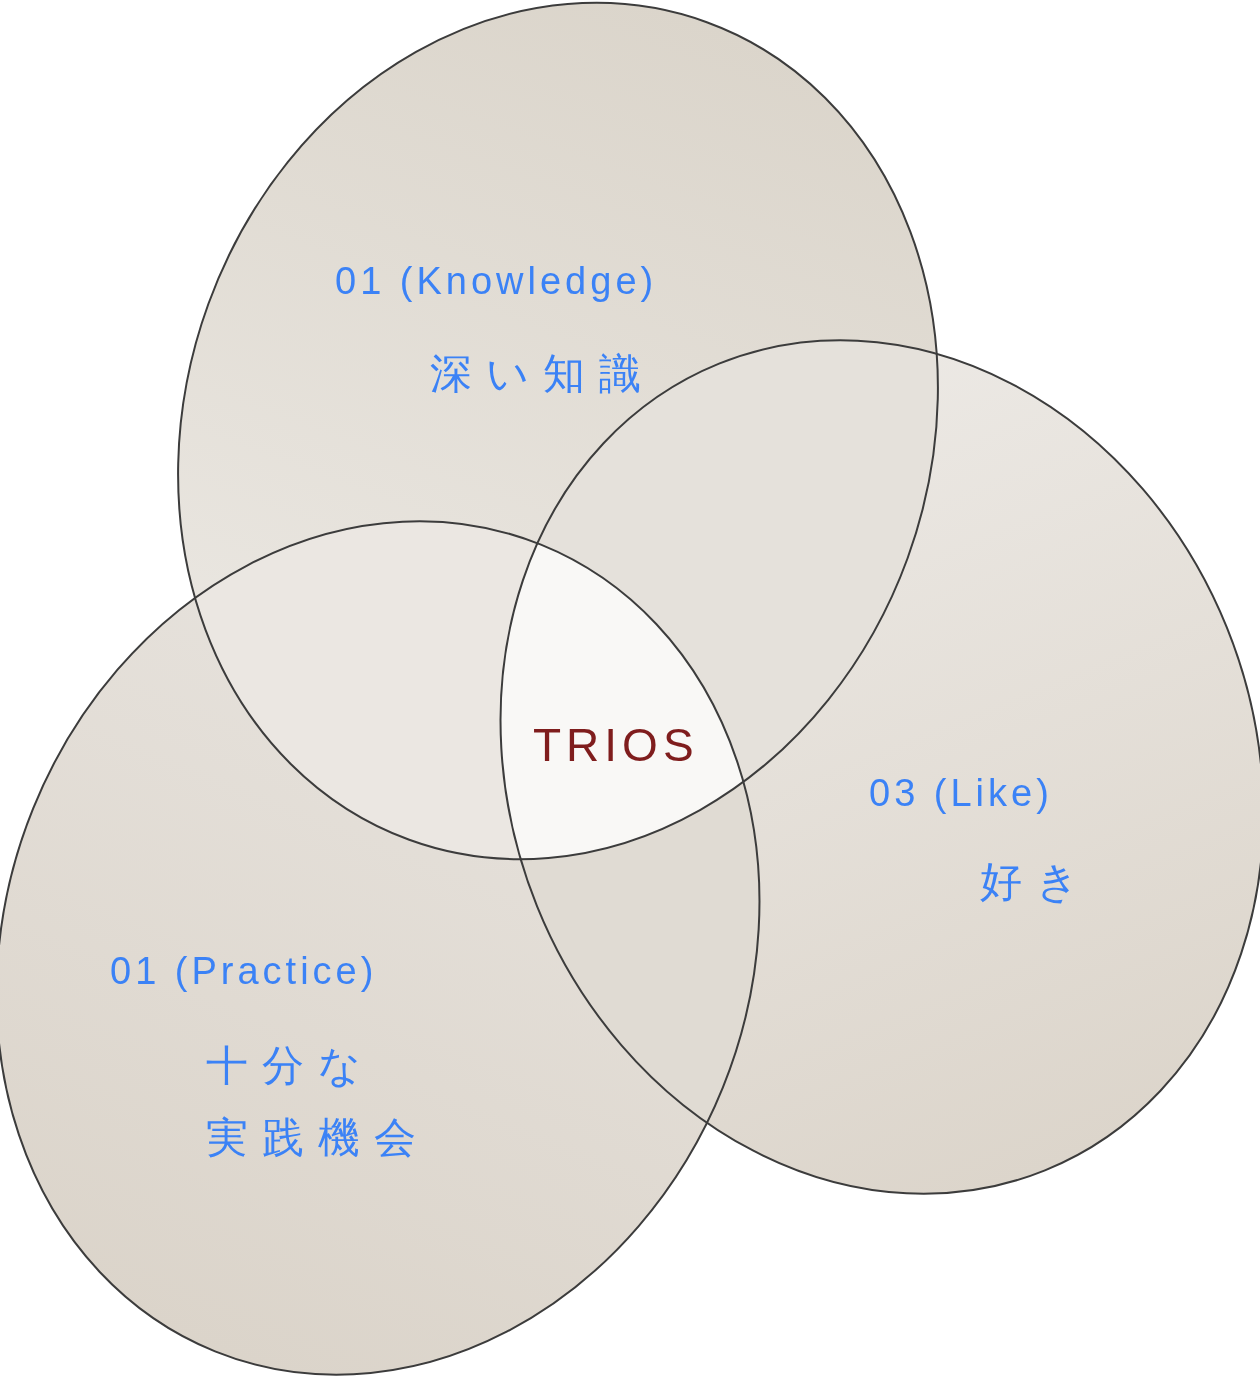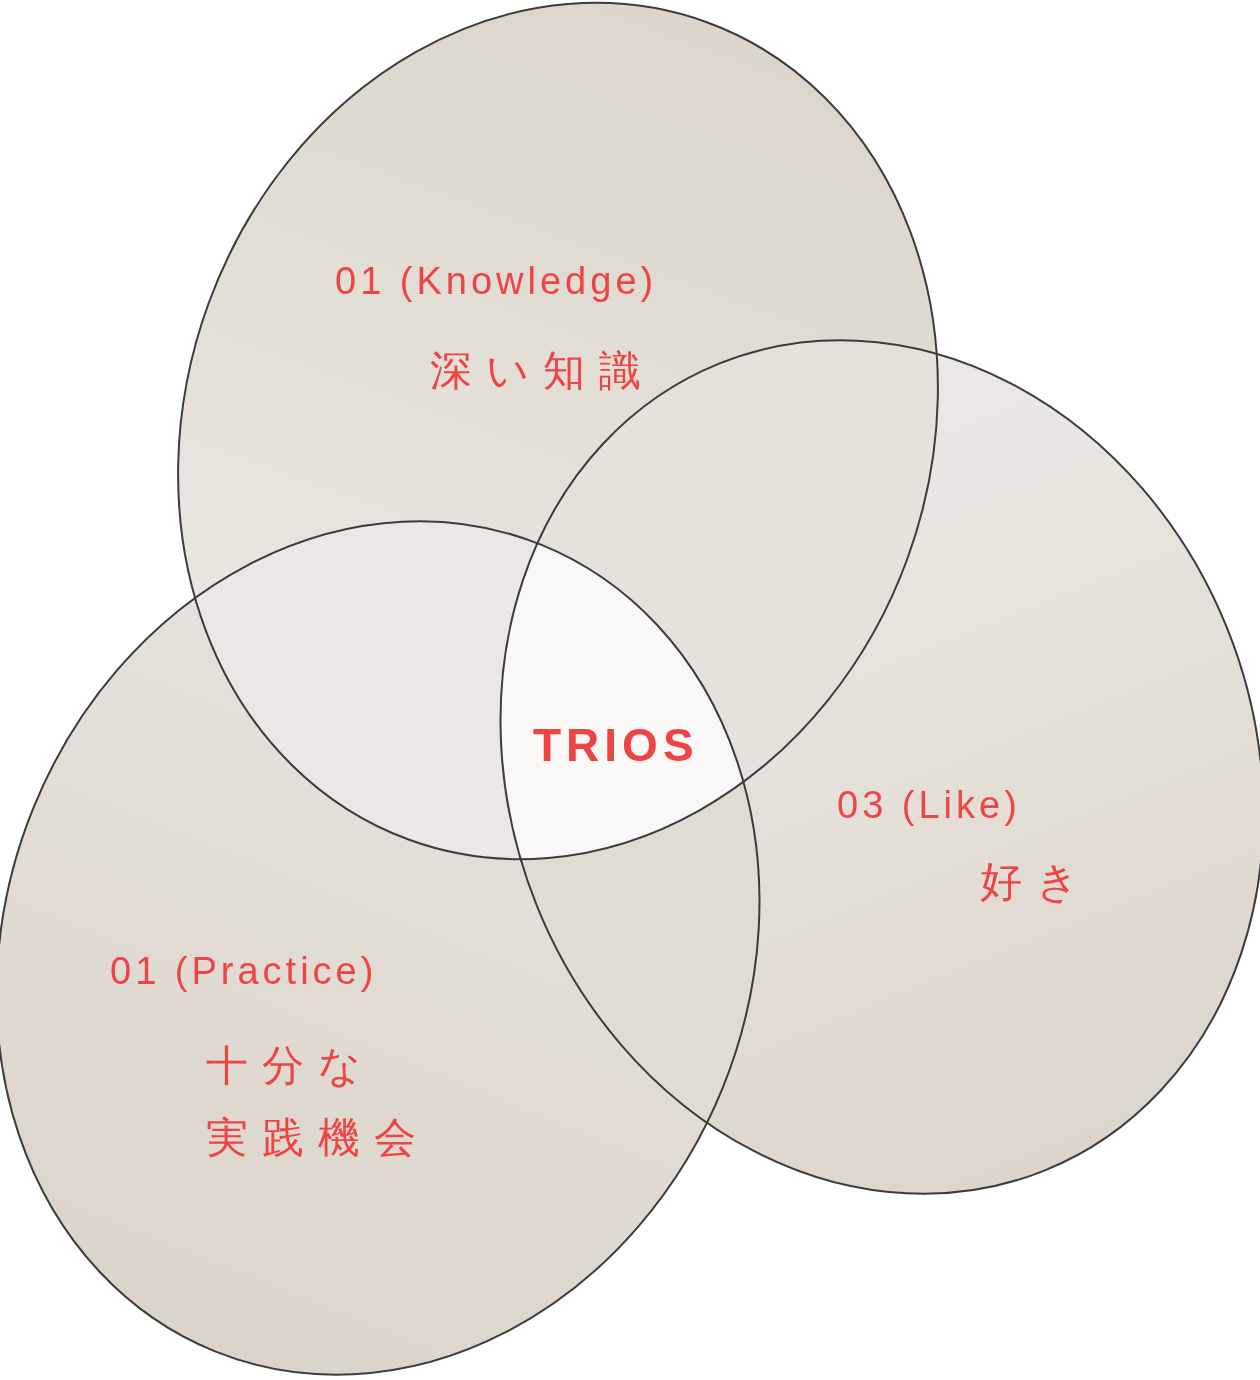--- a/index.html
+++ b/index.html
@@ -1,21 +1,21 @@
 <!DOCTYPE html>
 <html><head>
 <meta charset="utf-8">
 <style>
   html, body { margin: 0; padding: 0; background: #ffffff; }
   .stage { position: relative; width: 1260px; height: 1380px; overflow: hidden; background: #ffffff; }
   svg.venn { position: absolute; left: 0; top: 0; }
-  .label { position: absolute; color: #ef4444; white-space: nowrap; }
+  .label { position: absolute; color: #3b82f6; white-space: nowrap; }
   .en { font-family: "Liberation Sans", "DejaVu Sans", sans-serif; font-size: 38px; letter-spacing: 4px; }
   .ja { font-family: "DejaVu Serif", "Liberation Serif", serif; font-size: 42px; letter-spacing: 14px; line-height: 72px; }
-  .center { font-family: "Liberation Sans", "DejaVu Sans", sans-serif; font-size: 46px; letter-spacing: 5px; color: #ef4444; font-weight: bold; }
+  .center { font-family: "Liberation Sans", "DejaVu Sans", sans-serif; font-size: 46px; letter-spacing: 5px; color: #7f1d1d; }
 </style>
 </head>
 <body>
 
 <div class="stage">
   <svg class="venn" width="1260" height="1380" viewBox="0 0 1260 1380">
     <defs>
       <linearGradient id="g1" x1="0" y1="0" x2="0" y2="1">
         <stop offset="0" stop-color="#dbd5cb"></stop>
         <stop offset="1" stop-color="#ece9e4"></stop>
@@ -58,23 +58,23 @@
     </g>
 
     <g fill="none" stroke="#3c3c3c" stroke-width="2">
       <ellipse cx="558" cy="431" rx="372" ry="435" transform="rotate(20 558 431)"></ellipse>
       <ellipse cx="378" cy="948" rx="372" ry="435" transform="rotate(22 378 948)"></ellipse>
       <ellipse cx="882" cy="767" rx="372" ry="435" transform="rotate(-22 882 767)"></ellipse>
     </g>
   </svg>
 
   <div class="label en" style="left:335px; top:260px;">01 (Knowledge)</div>
-  <div class="label ja" style="left:430px; top:338px;font-family:Liberation Mono, monospace;">深い知識</div>
+  <div class="label ja" style="left:430px; top:338px;">深い知識</div>
 
   <div class="label center" style="left:533px; top:718px;">TRIOS</div>
 
-  <div class="label en" style="left:837px; top:772px;margin-top:12px;">03 (Like)</div>
+  <div class="label en" style="left:869px; top:772px;">03 (Like)</div>
   <div class="label ja" style="left:980px; top:846px;">好き</div>
 
   <div class="label en" style="left:110px; top:950px;">01 (Practice)</div>
   <div class="label ja" style="left:206px; top:1102px;">実践機会</div>
   <div class="label ja" style="left:206px; top:1030px;">十分な</div>
 </div>
 
 </body></html>

